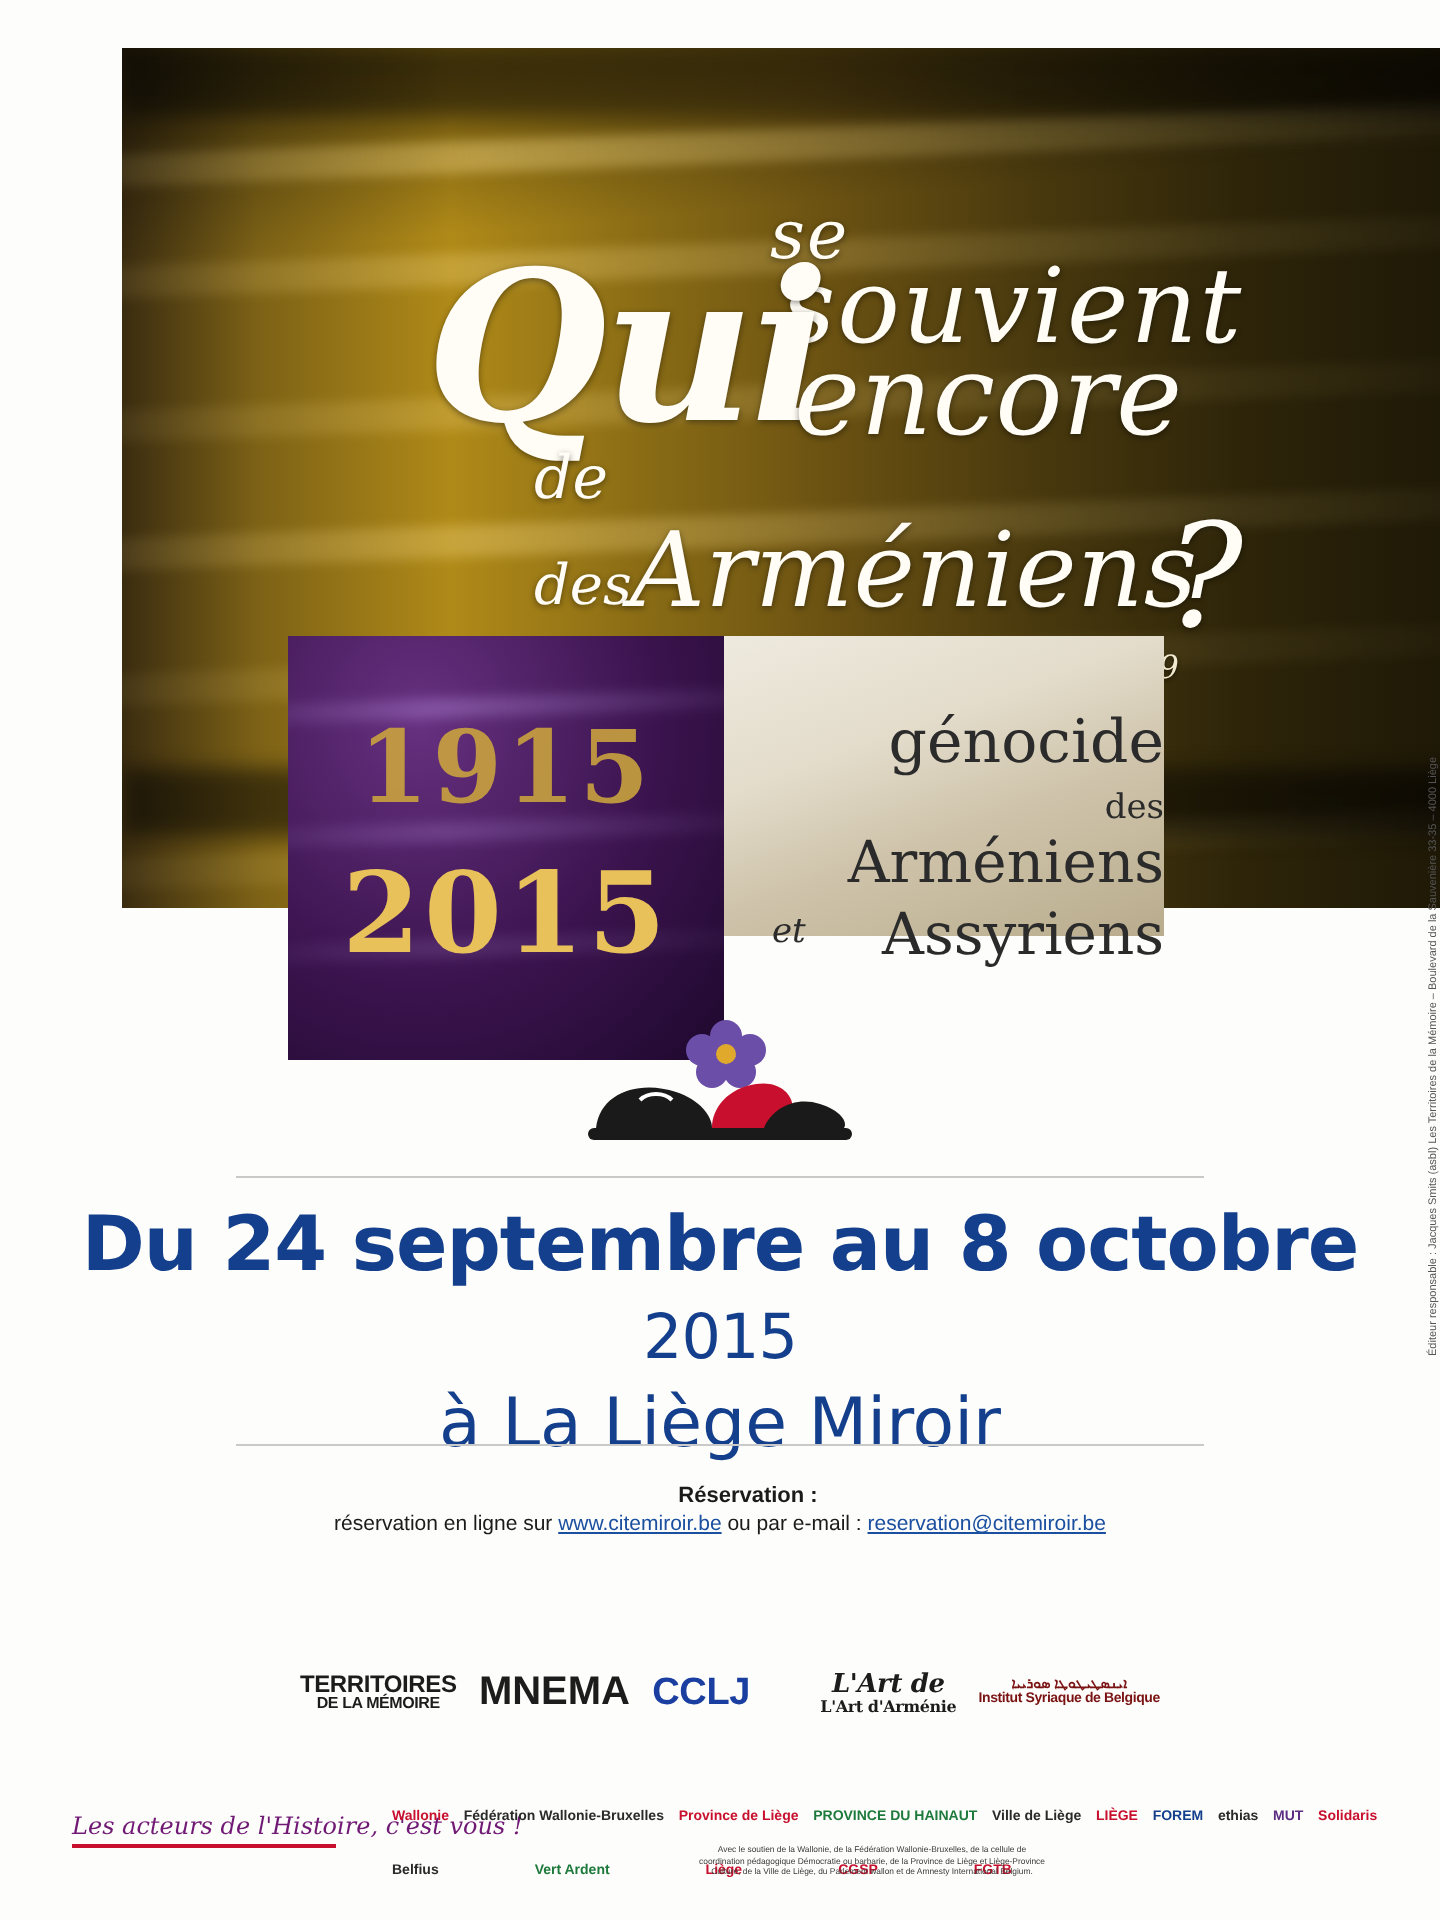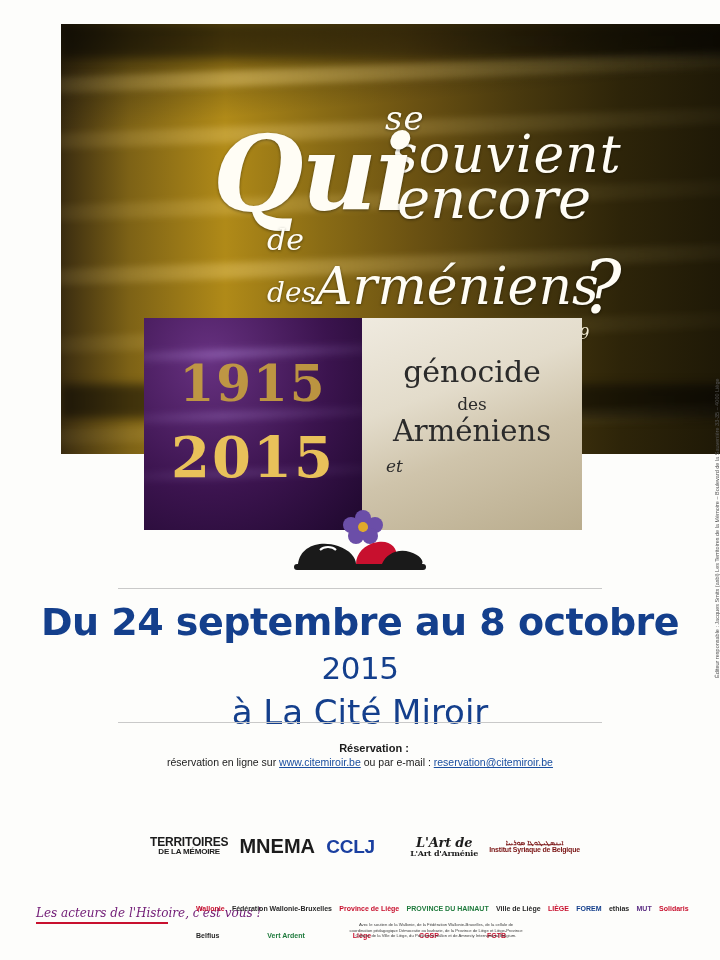--- a/index.html
+++ b/index.html
@@ -186,26 +186,26 @@
   }
   .year2 {
     position: absolute;
     left: 0; right: 0; top: 106px;
     font-size: 56px;
     letter-spacing: 2px;
     color: #e8c15a;
   }
   .logo-right {
     width: 220px;
-    height: 212px;
+    height: 150px;
     background:
       linear-gradient(160deg, #efeadf 0%, #e3dccb 35%, #cfc4ab 60%, #b9ac8d 100%);
     position: relative;
     color: #2b2b2b;
-    text-align: center;
+    text-align: right;
     font-family: "DejaVu Serif", serif;
   }
   .g-title {
     position: absolute;
     left: 0; right: 0; top: 36px;
     font-size: 30px;
   }
   .g-des {
     position: absolute;
     left: 0; right: 0; top: 76px;
@@ -428,20 +428,21 @@
       <div class="years">
         <div class="year1">1915</div>
         <div class="year2">2015</div>
       </div>
     </div>
     <div class="logo-right">
       <div class="g-title">génocide</div>
       <div class="g-des">des</div>
       <div class="g-arm">Arméniens</div>
       <div class="g-et">et</div>
+      <div class="g-ass">Assyriens</div>
     </div>
   </div>
 
   <div class="emblem">
     <svg width="154" height="72" viewBox="0 0 154 72" xmlns="http://www.w3.org/2000/svg">
       <g transform="translate(44,0)">
         <circle cx="33" cy="12" r="8" fill="#6b4ea8"></circle>
         <circle cx="21" cy="19" r="8" fill="#6b4ea8"></circle>
         <circle cx="45" cy="19" r="8" fill="#6b4ea8"></circle>
         <circle cx="26" cy="30" r="8" fill="#6b4ea8"></circle>
@@ -456,21 +457,21 @@
     </svg>
   </div>
 
   <div class="divider" style="left:118px; top:588px; width:484px;"></div>
 
   <div class="dates">
     <div class="line1">
       <span>Du 24 septembre au 8 octobre</span>
       <span class="year">2015</span>
     </div>
-    <div class="line2">à La Cité Miroir</div>
+    <div class="line2">à La Liège Miroir</div>
   </div>
 
   <div class="divider" style="left:118px; top:722px; width:484px;"></div>
 
   <div class="reservation">
     <div class="res-title">Réservation :</div>
     <div class="res-line">
       <span>réservation en ligne sur </span><a href="#">www.citemiroir.be</a><span> ou par e-mail : </span><a href="#">reservation@citemiroir.be</a>
     </div>
   </div>

